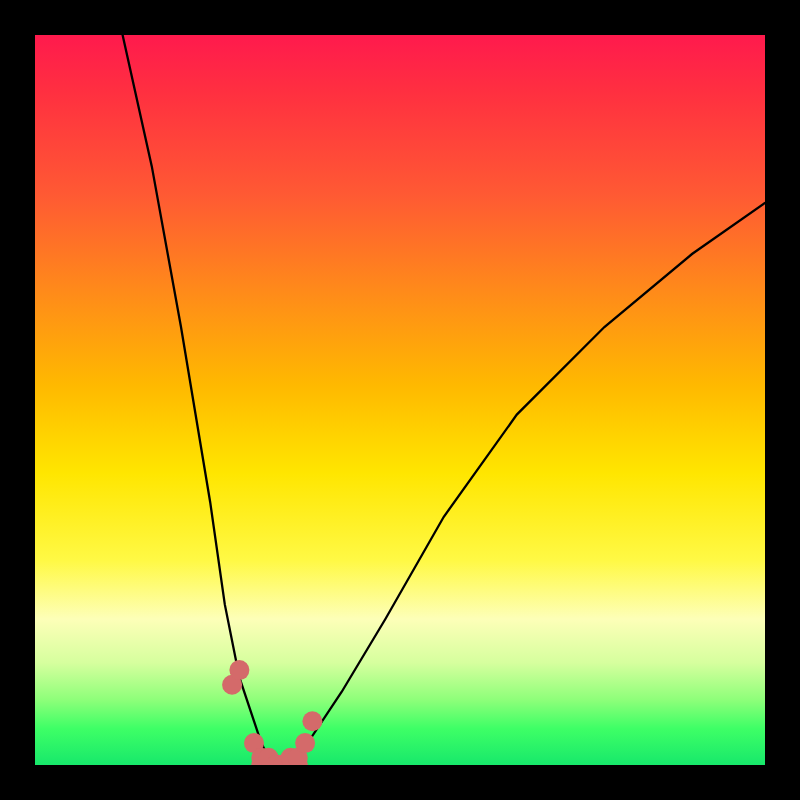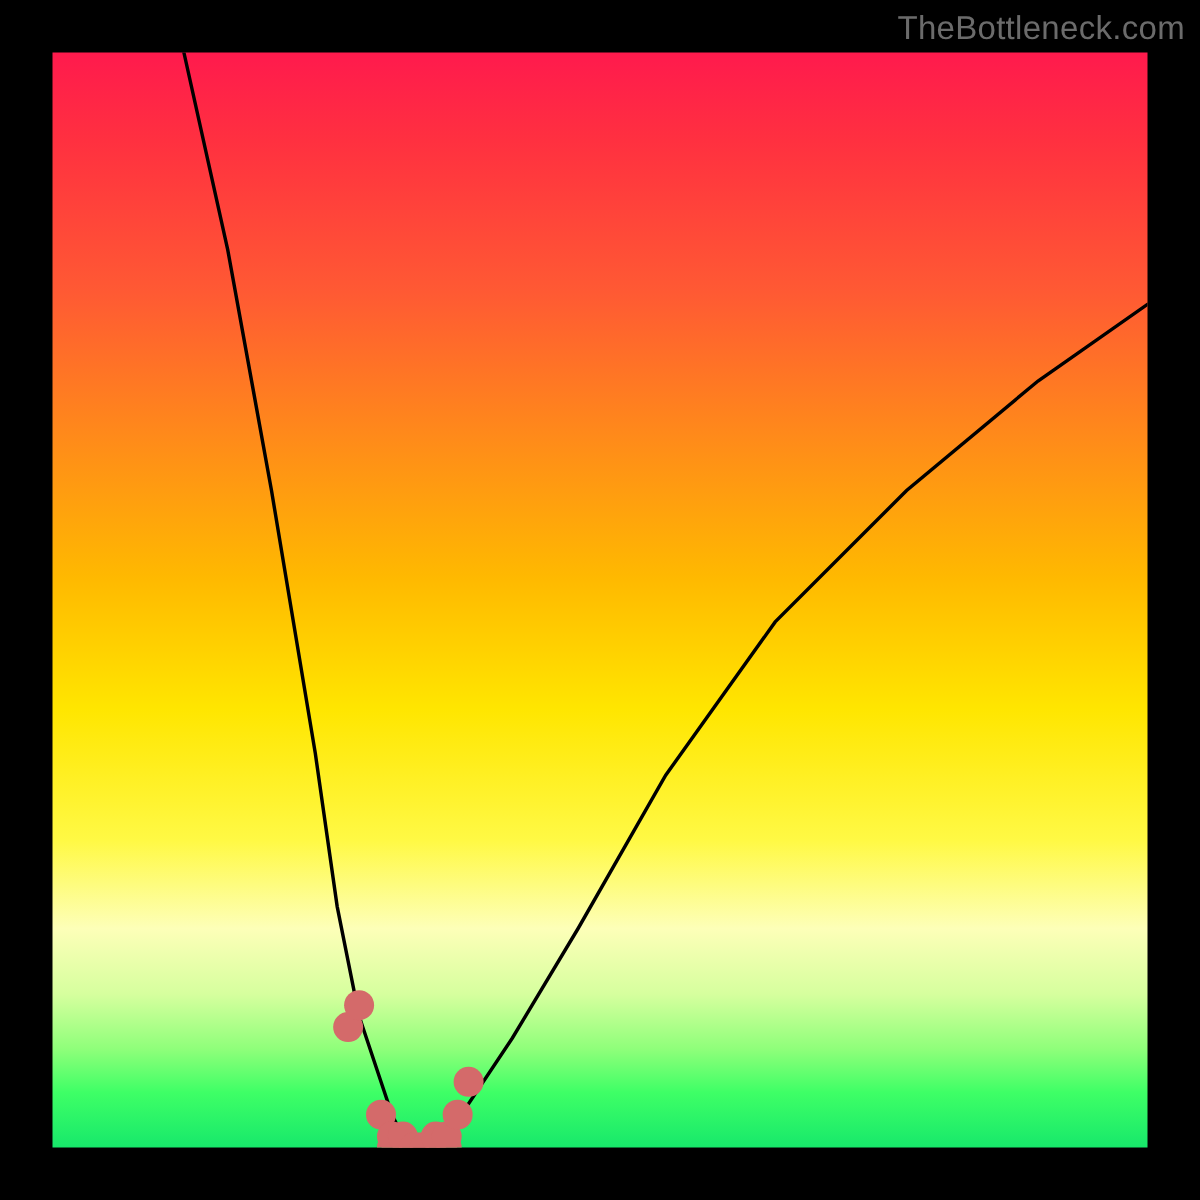--- a/index.html
+++ b/index.html
@@ -54,21 +54,20 @@
     left: 0;
     top: 0;
     width: 730px;
     height: 730px;
   }
 </style>
 </head>
 <body>
 
 <div class="frame">
-  <div class="watermark">TheBottleneck.com</div>
 
   <div class="plot">
     <svg class="curve" viewBox="0 0 730 730" preserveAspectRatio="none">
       <path id="main-curve" fill="none" stroke="#000" stroke-width="2.3" stroke-linecap="round" d="M87.6 0.0 L116.8 131.4 L146.0 292.0 L175.2 467.2 L189.8 569.4 L204.4 642.4 L219.0 686.2 L226.3 708.1 L233.6 722.7 L240.9 730.0 L248.2 730.0 L255.5 722.7 L277.4 700.8 L306.6 657.0 L350.4 584.0 L408.8 481.8 L481.8 379.6 L569.4 292.0 L657.0 219.0 L730.0 167.9"></path>
       <g id="marker-band" fill="#d46a6a" stroke="none">
           <rect x="216.3" y="720.0" width="56.5" height="20.0" rx="10"></rect>
           <circle cx="197.1" cy="649.7" r="10"></circle>
           <circle cx="204.4" cy="635.1" r="10"></circle>
           <circle cx="219.0" cy="708.1" r="10"></circle>
           <circle cx="226.3" cy="722.7" r="10"></circle>

